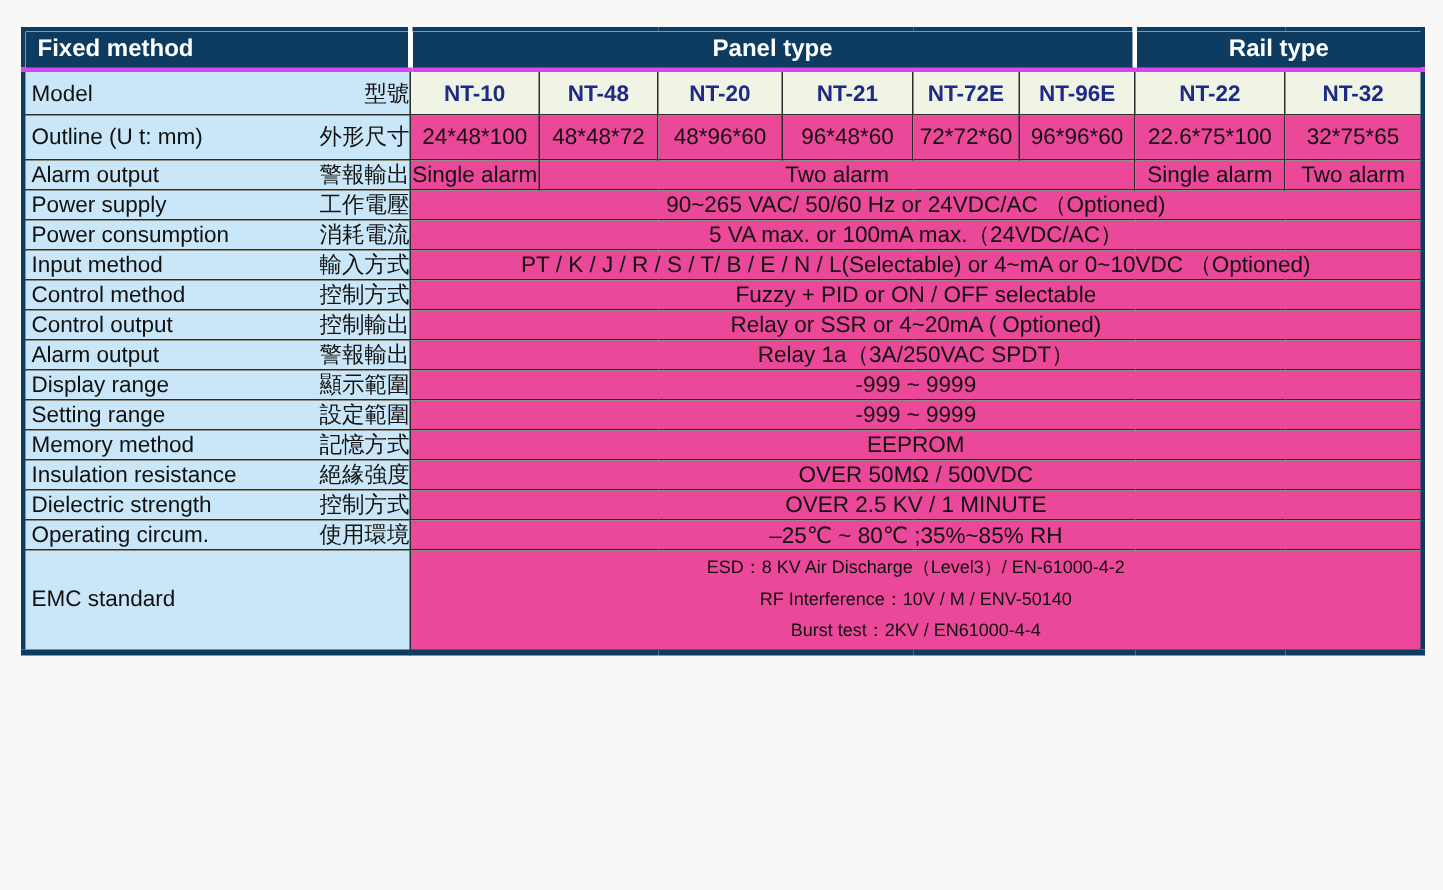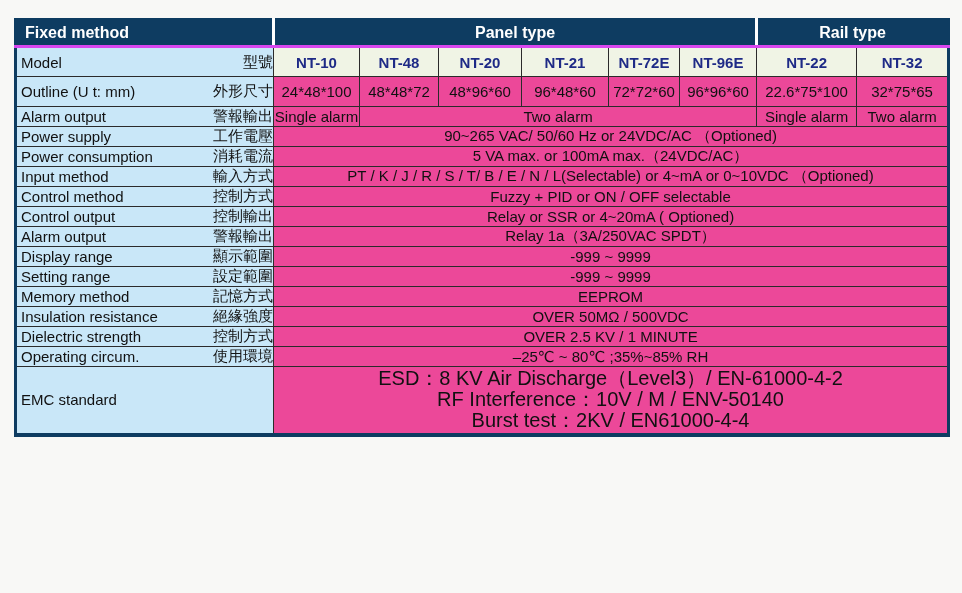--- a/index.html
+++ b/index.html
@@ -77,21 +77,21 @@
     color:#141414;
   }
   
   td.model{
     font-weight:bold;
     color:#1e2a86;
     background:#f0f4e5;
   }
   td.val{background:#ec4899;}
   td.emc-val{white-space:normal;}
-  .emc-line{line-height:21px;font-size:20px;}
+  .emc-line{line-height:21px;font-size:12px;}
 </style>
 </head>
 <body>
 
 <div class="table-wrap">
 <table class="spec">
   <colgroup>
     <col class="c-label">
         <col class="c-m0">
         <col class="c-m1">

